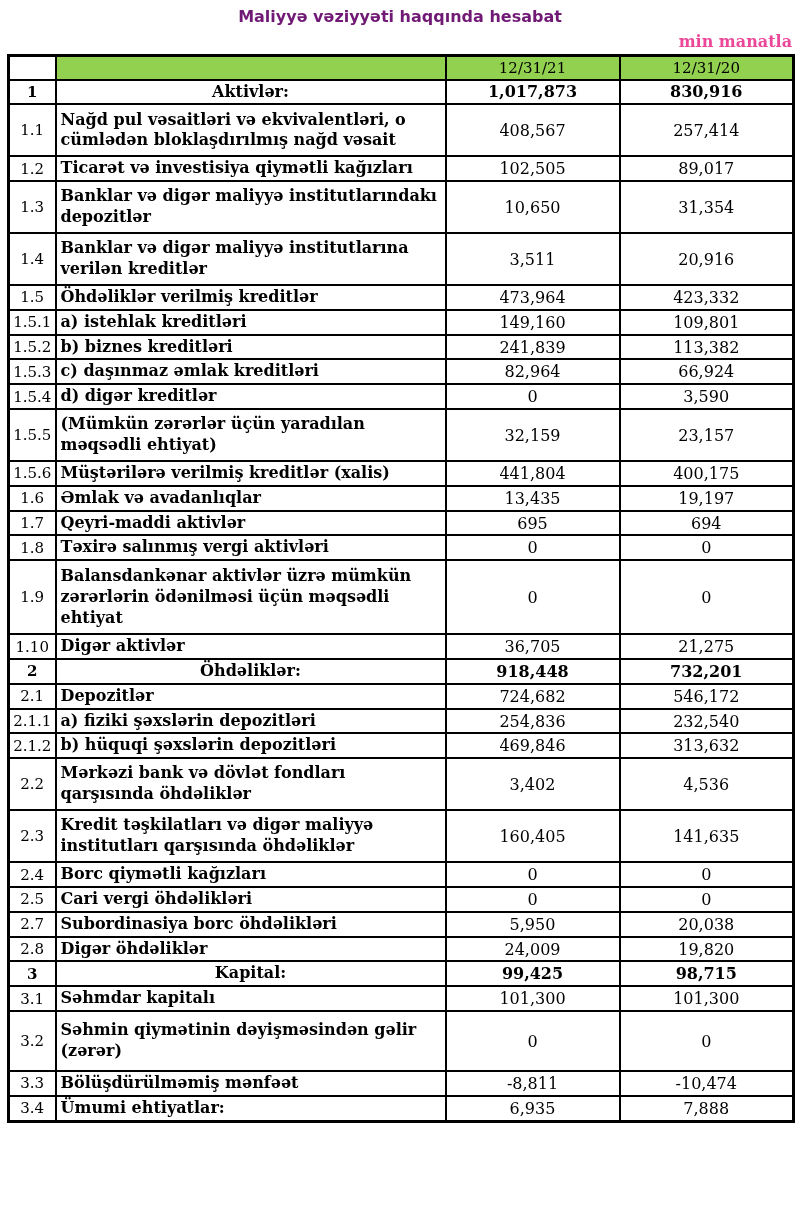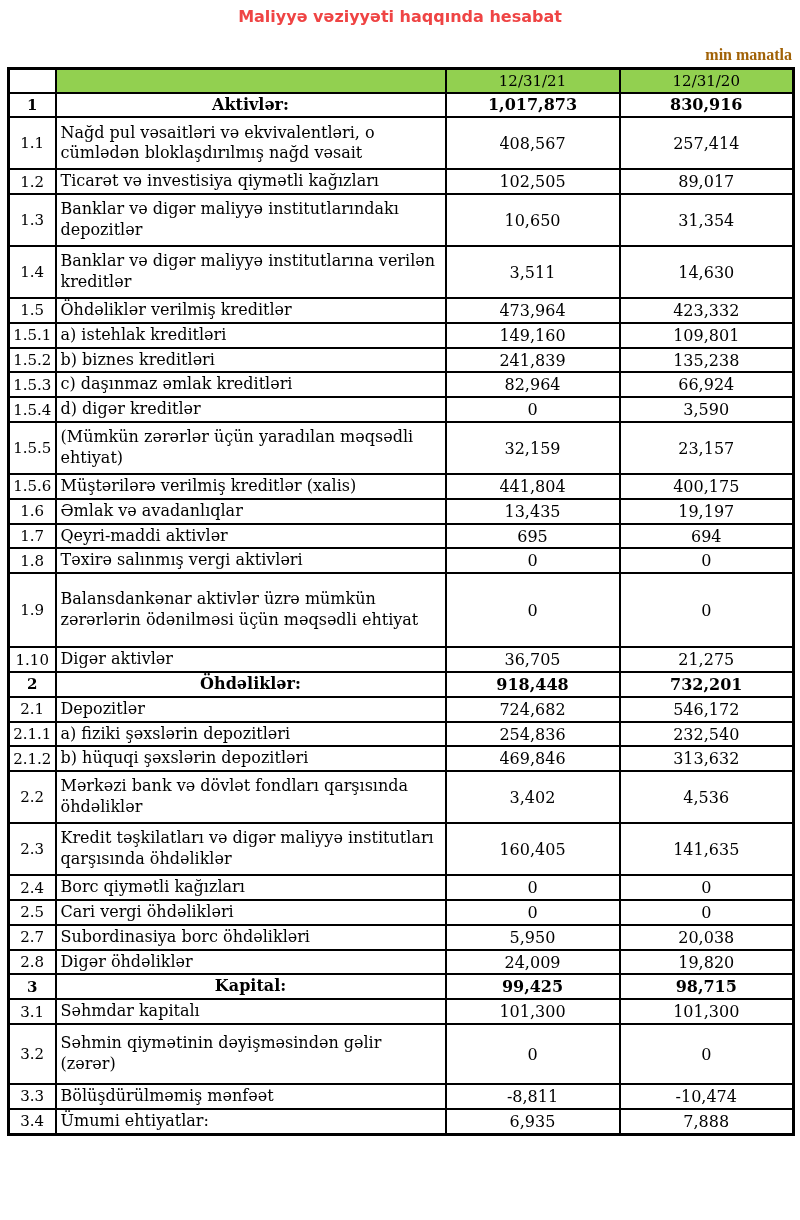--- a/index.html
+++ b/index.html
@@ -8,48 +8,47 @@
     background: #ffffff;
     overflow: hidden;
     font-family: "DejaVu Serif", "Liberation Serif", serif;
   }
   .report-title {
     margin-top: 7px;
     text-align: center;
     font-family: "DejaVu Sans", "Liberation Sans", sans-serif;
     font-weight: bold;
     font-size: 16px;
-    color: #ef4444;
+    color: #701a75;
   }
   .unit-note {
-    margin-top: 20px;
+    margin-top: 6px;
     margin-right: 8px;
     text-align: right;
     font-weight: bold;
     font-size: 16px;
-    color: #a16207;
-    font-family: Liberation Serif, serif;
+    color: #ec4899;
   }
   table.fin-table {
     margin-left: 7px;
     margin-top: 3px;
     border-collapse: collapse;
     table-layout: fixed;
     border: 3px solid #000;
   }
   .fin-table th, .fin-table td {
     border: 2px solid #000;
     vertical-align: middle;
     color: #000;
     overflow: hidden;
   }
   .fin-table th { height: 24px; font-size: 15px; font-weight: normal; }
   .fin-table td { height: 24px; }
   .col-num   { width: 47px;  text-align: center; font-size: 15px; }
-  .col-label { width: 390px; text-align: left;   font-size: 16px; padding: 1px 4px; line-height: 1.3; }
+  .col-label { width: 390px; text-align: left;   font-size: 16px; padding: 1px 4px; line-height: 1.3; font-weight: bold; }
   .col-val   { width: 174px; text-align: center; font-size: 16px; }
   .green-cell { background: #92d050; }
   tr.section td { font-weight: bold; }
   tr.section td.col-label { text-align: center; }
   
   tr[data-row="1.1"] td, tr[data-row="1.3"] td, tr[data-row="1.4"] td,
   tr[data-row="1.5.5"] td, tr[data-row="2.2"] td, tr[data-row="2.3"] td { height: 52px; }
   tr[data-row="1.9"] td { height: 74px; }
   tr[data-row="3.2"] td { height: 60px; }
 </style>
@@ -91,39 +90,39 @@
       <tr data-row="1.3">
         <td class="col-num">1.3</td>
         <td class="col-label">Banklar və digər maliyyə institutlarındakı depozitlər</td>
         <td class="col-val">10,650</td>
         <td class="col-val">31,354</td>
       </tr>
       <tr data-row="1.4">
         <td class="col-num">1.4</td>
         <td class="col-label">Banklar və digər maliyyə institutlarına verilən kreditlər</td>
         <td class="col-val">3,511</td>
-        <td class="col-val">14,630</td>
+        <td class="col-val">20,916</td>
       </tr>
       <tr data-row="1.5">
         <td class="col-num">1.5</td>
         <td class="col-label">Öhdəliklər verilmiş kreditlər</td>
         <td class="col-val">473,964</td>
         <td class="col-val">423,332</td>
       </tr>
       <tr data-row="1.5.1">
         <td class="col-num">1.5.1</td>
         <td class="col-label">a) istehlak kreditləri</td>
         <td class="col-val">149,160</td>
         <td class="col-val">109,801</td>
       </tr>
       <tr data-row="1.5.2">
         <td class="col-num">1.5.2</td>
         <td class="col-label">b) biznes kreditləri</td>
         <td class="col-val">241,839</td>
-        <td class="col-val">135,238</td>
+        <td class="col-val">113,382</td>
       </tr>
       <tr data-row="1.5.3">
         <td class="col-num">1.5.3</td>
         <td class="col-label">c) daşınmaz əmlak kreditləri</td>
         <td class="col-val">82,964</td>
         <td class="col-val">66,924</td>
       </tr>
       <tr data-row="1.5.4">
         <td class="col-num">1.5.4</td>
         <td class="col-label">d) digər kreditlər</td>

